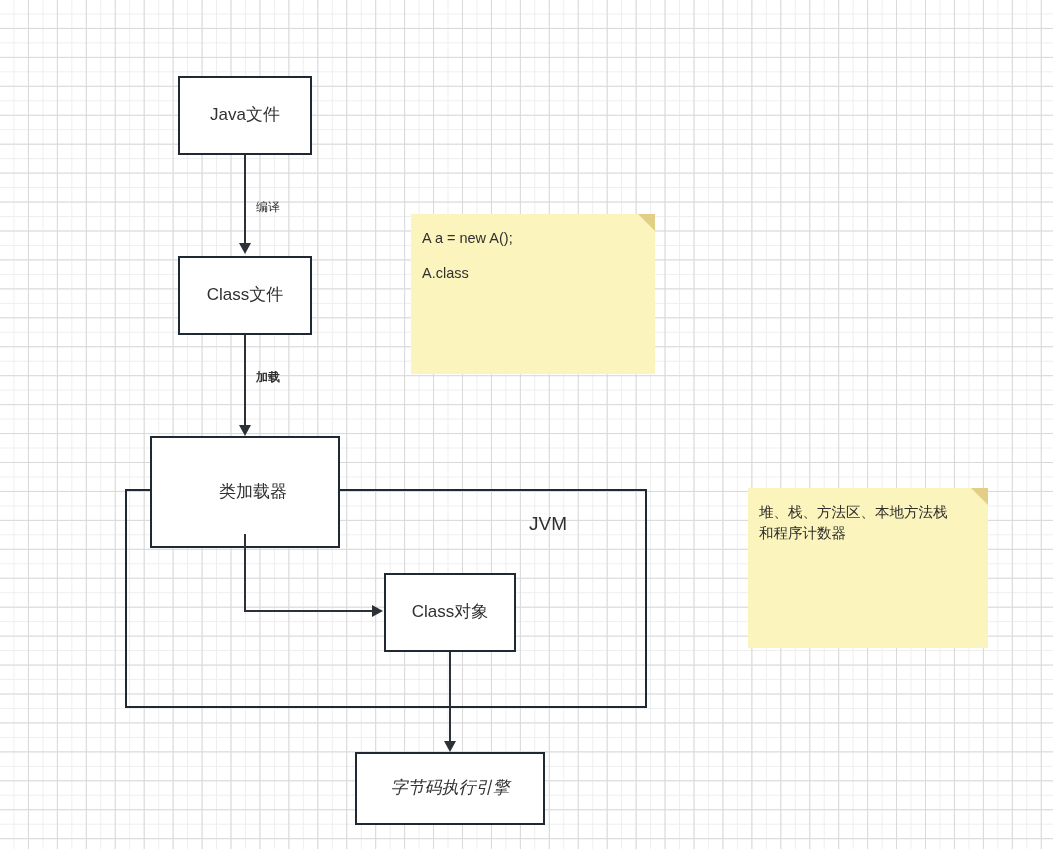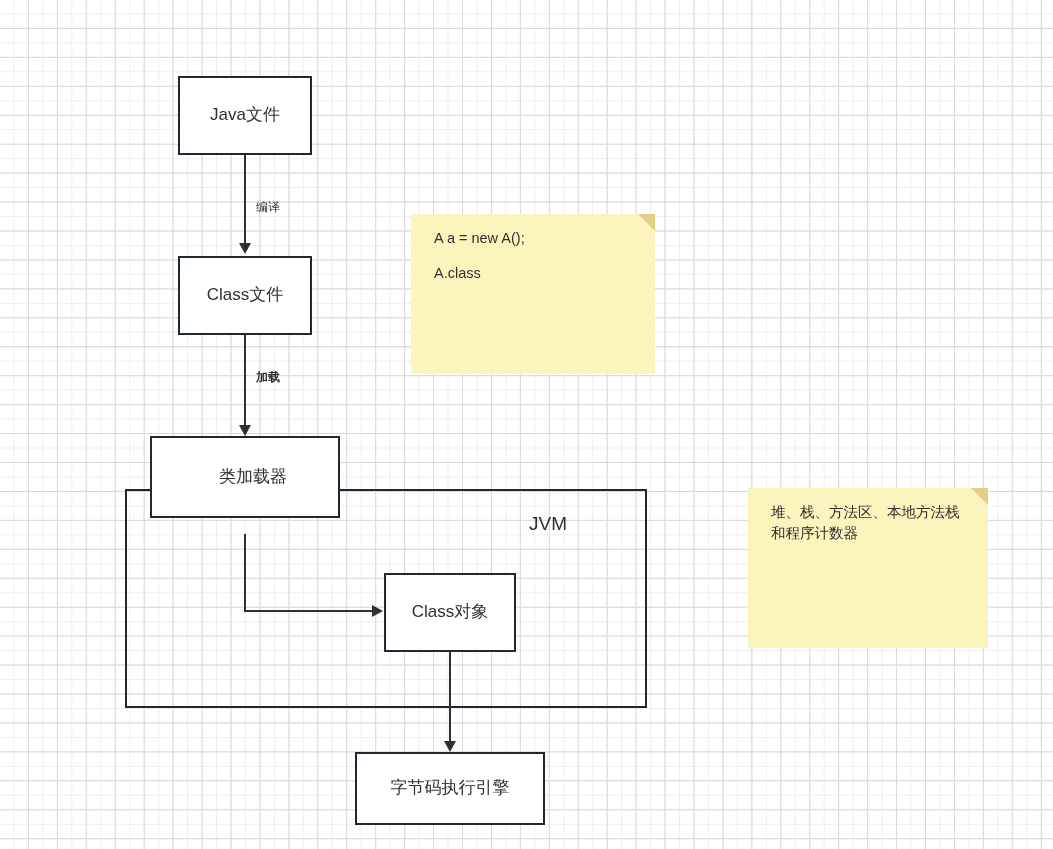--- a/index.html
+++ b/index.html
@@ -112,21 +112,21 @@
   }
   .sticky .note-body {
     position: absolute;
     left: 11px;
     top: 14px;
     right: 12px;
     color: #2f2f2f;
     font-size: 14.5px;
     line-height: 1.42;
   }
-  .sticky .note-line { display: block; margin-left: 12px; }
+  .sticky .note-line { display: block; }
   .sticky .note-gap { display: block; height: 14px; }
 </style>
 </head>
 <body>
 
 <div id="canvas">
 
   <div class="container-box" style="left:125px; top:489px; width:522px; height:219px;"></div>
   <div class="container-label" style="left:529px; top:513px;">JVM</div>
 
@@ -139,36 +139,36 @@
   <div class="edge-label" style="left:256px; top:199px;">编译</div>
 
   <div class="node" style="left:178px; top:256px; width:134px; height:79px;">
     <span>Class文件</span>
   </div>
 
   <div class="vline" style="left:244px; top:335px; height:90px;"></div>
   <div class="arrow-down" style="left:239px; top:425px;"></div>
   <div class="edge-label" style="left:256px; top:369px;font-weight:bold;">加载</div>
 
-  <div class="node" style="left:150px; top:436px; width:190px; height:82px;padding-left:16px;">
+  <div class="node" style="left:150px; top:436px; width:190px; height:112px;padding-left:16px;">
     <span>类加载器</span>
   </div>
 
   <div class="vline" style="left:244px; top:534px; height:78px;"></div>
   <div class="hline" style="left:244px; top:610px; width:128px;"></div>
   <div class="arrow-right" style="left:372px; top:605px;"></div>
 
   <div class="node" style="left:384px; top:573px; width:132px; height:79px;">
     <span>Class对象</span>
   </div>
 
   <div class="vline" style="left:449px; top:652px; height:89px;"></div>
   <div class="arrow-down" style="left:444px; top:741px;"></div>
 
-  <div class="node" style="left:355px; top:752px; width:190px; height:73px;">
+  <div class="node" style="left:355px; top:752px; width:190px; height:73px;font-style:italic;">
     <span>字节码执行引擎</span>
   </div>
 
   <div class="sticky" style="left:411px; top:214px; width:244px; height:160px;">
     <div class="fold"></div>
     <div class="note-body">
       <span class="note-line">A a = new A();</span>
       <span class="note-gap"></span>
       <span class="note-line">A.class</span>
     </div>

